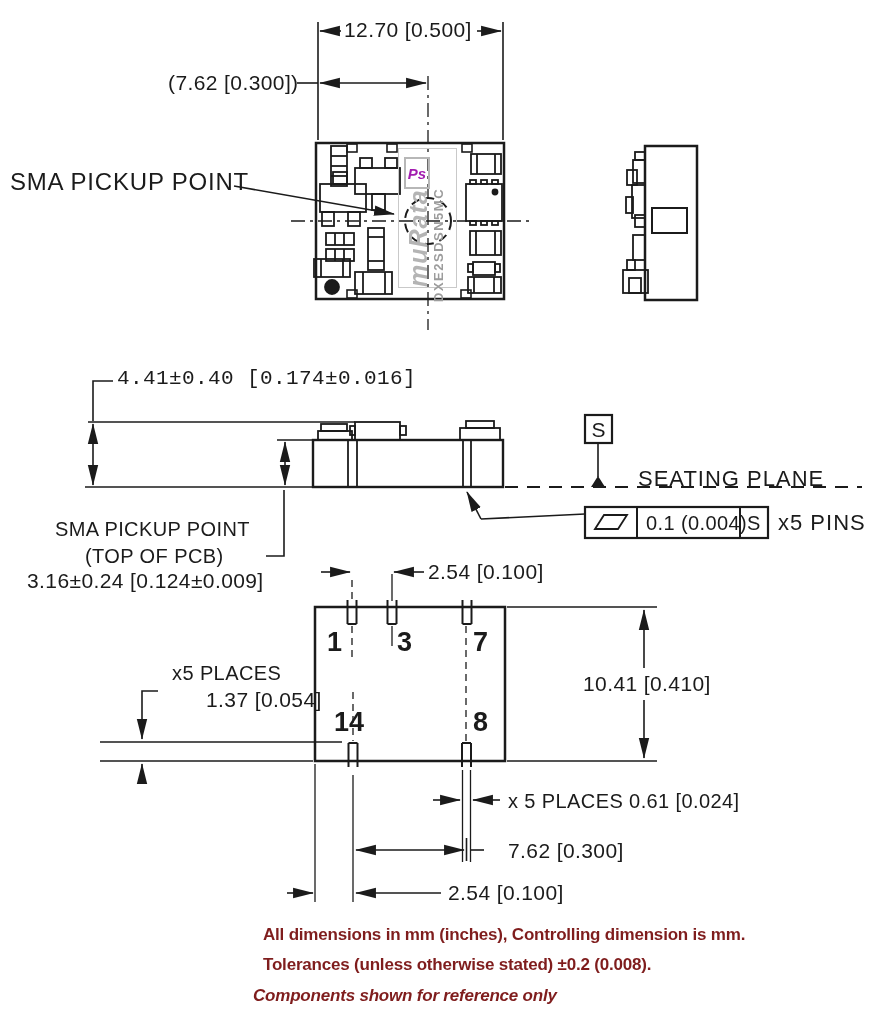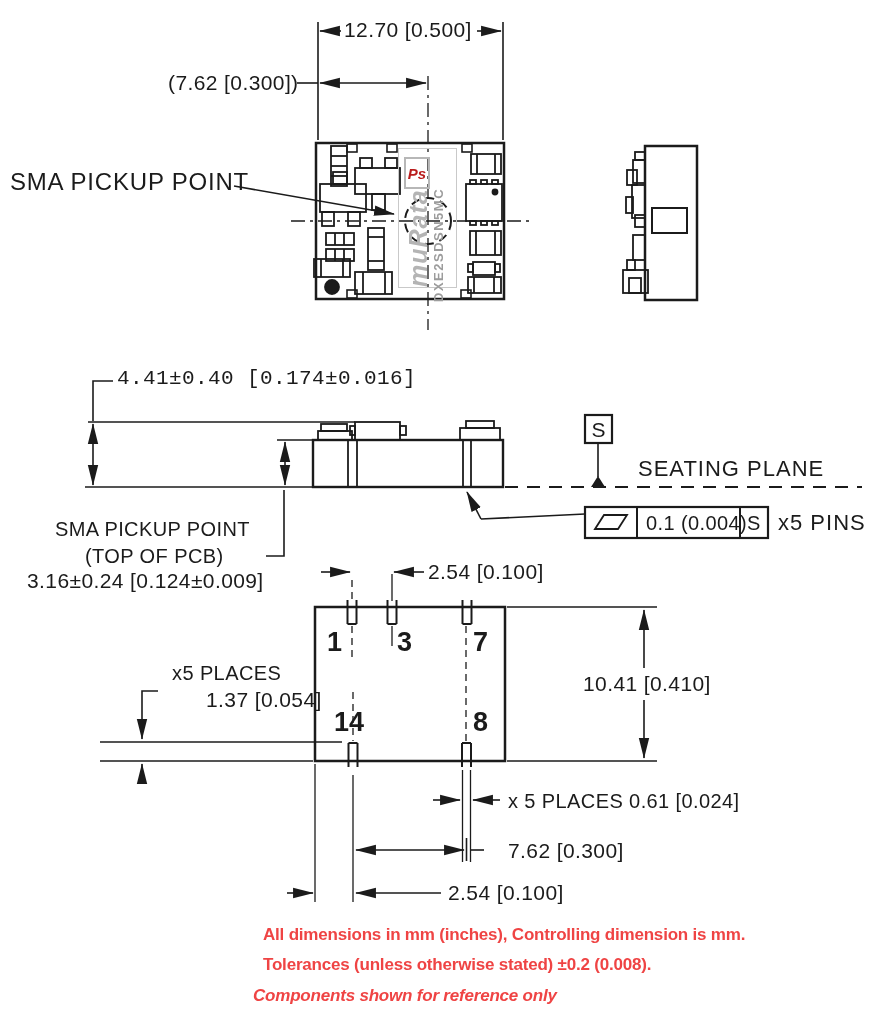--- a/index.html
+++ b/index.html
@@ -5,24 +5,24 @@
   html,body{margin:0;padding:0;background:#fff;}
   .canvas{position:relative;width:880px;height:1024px;background:#ffffff;overflow:hidden;
           font-family:"Liberation Sans", sans-serif;color:#1b1b1b;}
   svg{position:absolute;left:0;top:0;}
   .lbl{position:absolute;white-space:nowrap;letter-spacing:0.4px;font-size:21px;}
   .lbl-lg{font-size:24px;letter-spacing:0.8px;}
   .lbl-md{font-size:20px;letter-spacing:0.4px;}
   .lbl-seat{font-size:22px;letter-spacing:1px;}
   .pin-num{position:absolute;white-space:nowrap;font-size:27px;font-weight:bold;letter-spacing:0;}
   .datum-s{position:absolute;width:27px;text-align:center;font-size:21px;}
-  .note{position:absolute;white-space:nowrap;font-size:17px;font-weight:bold;letter-spacing:-0.2px;color:#ef4444;}
+  .note{position:absolute;white-space:nowrap;font-size:17px;font-weight:bold;letter-spacing:-0.2px;color:#7f1d1d;}
   .silk-shield{position:absolute;left:398px;top:148px;width:57px;height:138px;border:1.5px solid #c9c9c9;}
   .silk-ps{position:absolute;left:404px;top:157px;width:22px;height:28px;border:2px solid #b7b7b7;
-           color:#b91c1c;font-style:italic;font-weight:bold;font-size:15px;display:flex;align-items:center;justify-content:center;}
+           color:#a21caf;font-style:italic;font-weight:bold;font-size:15px;display:flex;align-items:center;justify-content:center;}
   .silk-logo{position:absolute;left:404px;top:287px;transform-origin:0 0;transform:rotate(-90deg);
              color:#b4b4b4;font-style:italic;font-weight:bold;font-size:25px;letter-spacing:1px;white-space:nowrap;}
   .silk-part{position:absolute;left:431px;top:302px;transform-origin:0 0;transform:rotate(-90deg);
              color:#9c9c9c;font-weight:bold;font-size:13px;letter-spacing:1.5px;white-space:nowrap;}
 </style>
 </head>
 <body>
 
 <div class="canvas">
 
@@ -258,21 +258,21 @@
   <div class="silk-ps">Ps</div>
   <div class="silk-logo">muRata</div>
   <div class="silk-part">DXE2SDSN5MC</div>
 
   <div class="lbl" style="left:344px;top:18px;">12.70 [0.500]</div>
   <div class="lbl" style="left:168px;top:71px;">(7.62 [0.300])</div>
   <div class="lbl lbl-lg" style="left:10px;top:168px;">SMA PICKUP POINT</div>
 
   <div class="lbl" style="left:117px;top:367px;font-family:Liberation Mono, monospace;">4.41±0.40 [0.174±0.016]</div>
   <div class="datum-s" style="left:585px;top:418px;">S</div>
-  <div class="lbl lbl-seat" style="left:638px;top:456px;">SEATING PLANE</div>
+  <div class="lbl lbl-seat" style="left:638px;top:466px;">SEATING PLANE</div>
   <div class="lbl lbl-md" style="left:55px;top:518px;">SMA PICKUP POINT</div>
   <div class="lbl lbl-md" style="left:85px;top:545px;">(TOP OF PCB)</div>
   <div class="lbl" style="left:27px;top:569px;text-align:center;">3.16±0.24 [0.124±0.009]</div>
   <div class="lbl lbl-md" style="left:646px;top:512px;">0.1 (0.004)</div>
   <div class="lbl lbl-md" style="left:747px;top:512px;">S</div>
   <div class="lbl lbl-seat" style="left:778px;top:510px;">x5 PINS</div>
 
   <div class="lbl" style="left:428px;top:560px;">2.54 [0.100]</div>
   <div class="pin-num" style="left:327px;top:627px;">1</div>
   <div class="pin-num" style="left:397px;top:627px;">3</div>

